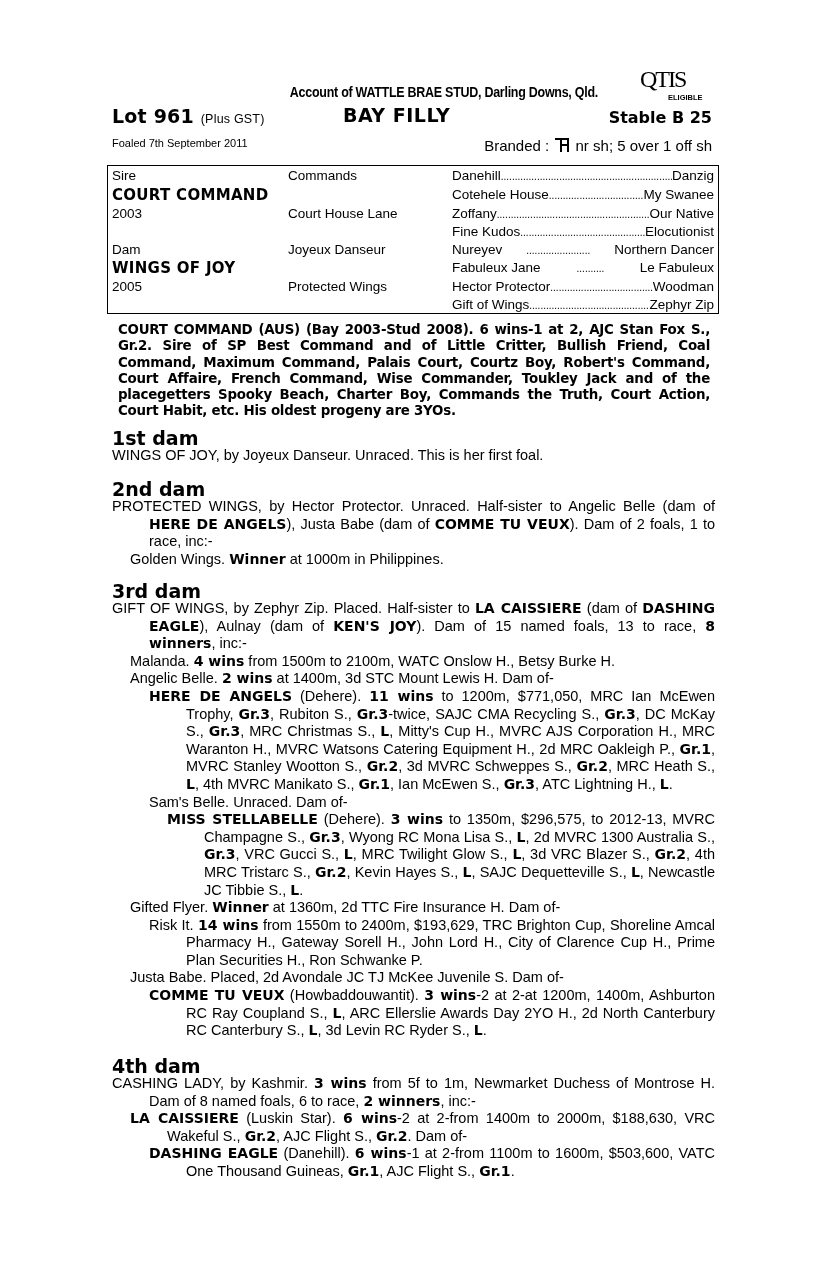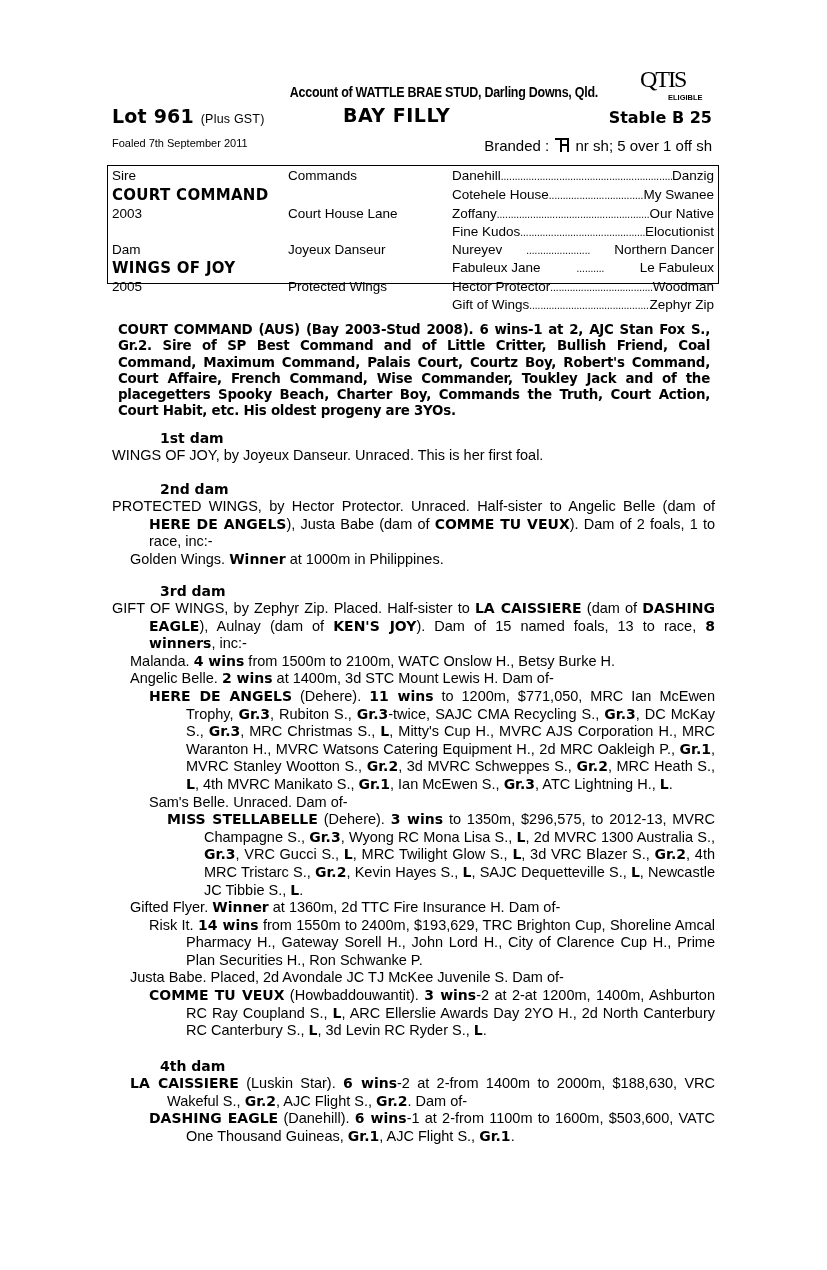--- a/index.html
+++ b/index.html
@@ -13,35 +13,35 @@
   .sex { position: absolute; left: 343px; top: 104px; font-family: "DejaVu Sans", sans-serif; font-weight: bold; font-size: 19px; letter-spacing: 0.5px; }
   .stable { position: absolute; right: 115px; top: 108px; font-family: "DejaVu Sans", sans-serif; font-weight: bold; font-size: 16px; }
   .foaled { position: absolute; left: 112px; top: 137px; font-size: 11px; }
   .branded { position: absolute; right: 115px; top: 137px; font-size: 15px; }
   .brand-glyph { display: inline-block; position: relative; width: 14px; height: 14px; vertical-align: -1px; margin: 0 2px; }
   .brand-glyph::before { content: ""; position: absolute; left: 0; top: 0; width: 12px; height: 2px; background: #000; }
   .brand-glyph i { position: absolute; left: 5px; top: 0; width: 2px; height: 14px; background: #000; }
   .brand-glyph b { position: absolute; left: 6px; top: 6px; width: 7px; height: 2px; background: #000; }
   .brand-glyph u { position: absolute; left: 12px; top: 0; width: 2px; height: 14px; background: #000; }
 
-  .pedigree { position: absolute; left: 107px; top: 165px; width: 612px; height: 119px; border: 1.5px solid #000; box-sizing: border-box; font-size: 13.5px; }
+  .pedigree { position: absolute; left: 107px; top: 165px; width: 612px; height: 149px; border: 1.5px solid #000; box-sizing: border-box; font-size: 13.5px; }
   .ped-row { position: absolute; left: 0; height: 18px; line-height: 18px; }
   .col1 { position: absolute; left: 4px; white-space: nowrap; }
   .col2 { position: absolute; left: 180px; white-space: nowrap; }
   .gp { position: absolute; left: 344px; width: 262px; height: 18px; line-height: 18px; display: flex; white-space: nowrap; font-size: 13.5px; }
   .gp .l { flex: 0 0 auto; }
   .gp .dots { flex: 1 1 auto; overflow: hidden; letter-spacing: 0; }
   .gp .dots::before { content: "........................................................................................................................"; font-size: 10px; }
   .gp .r { flex: 0 0 auto; }
   .big-name { font-family: "DejaVu Sans", sans-serif; font-weight: bold; font-size: 15px; letter-spacing: 0.3px; }
 
   .sire-para { position: absolute; left: 118px; top: 322px; width: 592px; font-family: "DejaVu Sans", sans-serif; font-weight: bold; font-size: 13.4px; line-height: 16.3px; text-align: justify; letter-spacing: -0.25px; }
 
   .section { position: absolute; left: 112px; width: 603px; font-size: 14.5px; line-height: 17.6px; }
-  .sec-title { font-family: "DejaVu Sans", sans-serif; font-weight: bold; font-size: 14px; line-height: 18px; margin-left: 48px; }
+  .sec-title { font-family: "DejaVu Sans", sans-serif; font-weight: bold; font-size: 19px; line-height: 18px; }
   .p { text-align: justify; }
   .p0 { padding-left: 37px; text-indent: -37px; }
   .b { font-family: "DejaVu Sans", sans-serif; font-weight: bold; font-size: 14px; }
   .last-left { text-align-last: left; }
 </style>
 </head>
 <body>
 
 <div class="account">Account of WATTLE BRAE STUD, Darling Downs, Qld.</div>
 
@@ -152,15 +152,16 @@
   <div class="p" style="padding-left:37px;">Sam's Belle. Unraced. Dam of-</div>
   <div class="p last-left" style="padding-left:92px; text-indent:-37px;"><span class="b">MISS STELLABELLE</span><span> (Dehere). </span><span class="b">3 wins</span><span> to 1350m, $296,575, to 2012-13, MVRC Champagne S., </span><span class="b">Gr.3</span><span>, Wyong RC Mona Lisa S., </span><span class="b">L</span><span>, 2d MVRC 1300 Australia S., </span><span class="b">Gr.3</span><span>, VRC Gucci S., </span><span class="b">L</span><span>, MRC Twilight Glow S., </span><span class="b">L</span><span>, 3d VRC Blazer S., </span><span class="b">Gr.2</span><span>, 4th MRC Tristarc S., </span><span class="b">Gr.2</span><span>, Kevin Hayes S., </span><span class="b">L</span><span>, SAJC Dequetteville S., </span><span class="b">L</span><span>, Newcastle JC Tibbie S., </span><span class="b">L</span><span>.</span></div>
   <div class="p" style="padding-left:18px;"><span>Gifted Flyer. </span><span class="b">Winner</span><span> at 1360m, 2d TTC Fire Insurance H. Dam of-</span></div>
   <div class="p last-left" style="padding-left:74px; text-indent:-37px;"><span>Risk It. </span><span class="b">14 wins</span><span> from 1550m to 2400m, $193,629, TRC Brighton Cup, Shoreline Amcal Pharmacy H., Gateway Sorell H., John Lord H., City of Clarence Cup H., Prime Plan Securities H., Ron Schwanke P.</span></div>
   <div class="p" style="padding-left:18px;">Justa Babe. Placed, 2d Avondale JC TJ McKee Juvenile S. Dam of-</div>
   <div class="p last-left" style="padding-left:74px; text-indent:-37px;"><span class="b">COMME TU VEUX</span><span> (Howbaddouwantit). </span><span class="b">3 wins</span><span>-2 at 2-at 1200m, 1400m, Ashburton RC Ray Coupland S., </span><span class="b">L</span><span>, ARC Ellerslie Awards Day 2YO H., 2d North Canterbury RC Canterbury S., </span><span class="b">L</span><span>, 3d Levin RC Ryder S., </span><span class="b">L</span><span>.</span></div>
 </div>
 
 <div class="section" style="top:1057px;">
   <div class="sec-title">4th dam</div>
+  <div class="p p0 last-left"><span>CASHING LADY, by Kashmir. </span><span class="b">3 wins</span><span> from 5f to 1m, Newmarket Duchess of Montrose H. Dam of 8 named foals, 6 to race, </span><span class="b">2 winners</span><span>, inc:-</span></div>
   <div class="p last-left" style="padding-left:55px; text-indent:-37px;"><span class="b">LA CAISSIERE</span><span> (Luskin Star). </span><span class="b">6 wins</span><span>-2 at 2-from 1400m to 2000m, $188,630, VRC Wakeful S., </span><span class="b">Gr.2</span><span>, AJC Flight S., </span><span class="b">Gr.2</span><span>. Dam of-</span></div>
   <div class="p last-left" style="padding-left:74px; text-indent:-37px;"><span class="b">DASHING EAGLE</span><span> (Danehill). </span><span class="b">6 wins</span><span>-1 at 2-from 1100m to 1600m, $503,600, VATC One Thousand Guineas, </span><span class="b">Gr.1</span><span>, AJC Flight S., </span><span class="b">Gr.1</span><span>.</span></div>
 </div>
 
 </body></html>

